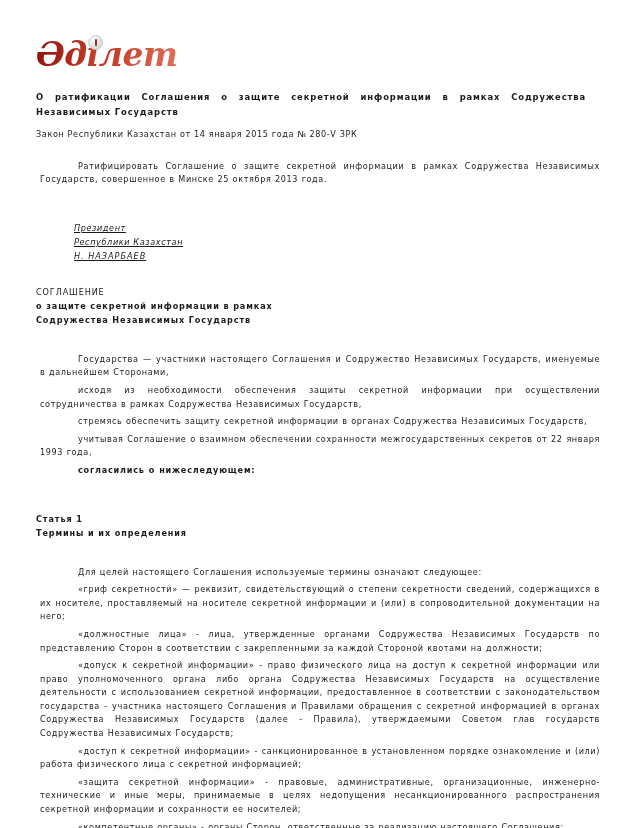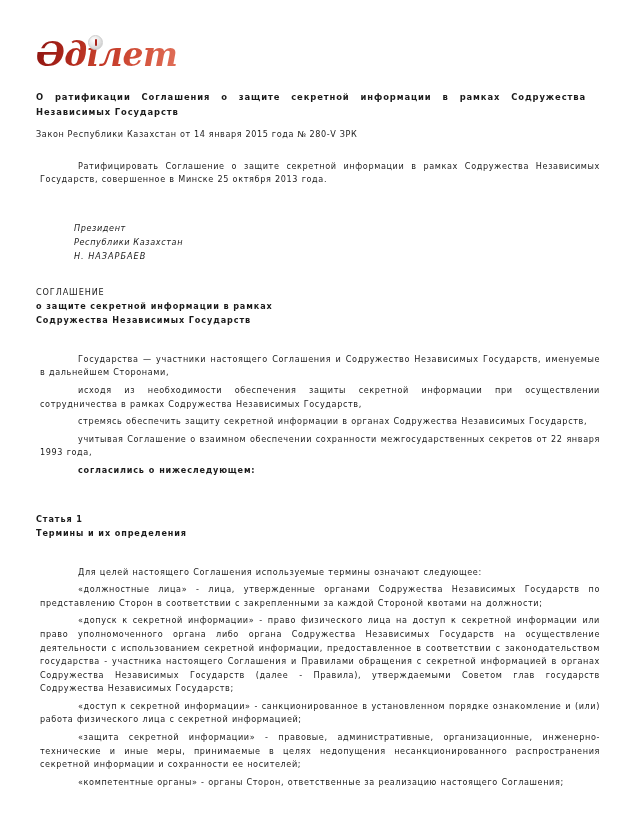--- a/index.html
+++ b/index.html
@@ -116,20 +116,21 @@
   .spacer-md { height: 22px; }
   .spacer-lg { height: 30px; }
 
   
   .sig {
     font-style: italic;
     font-size: 8.1px;
     line-height: 14px;
     letter-spacing: 0.62px;
     padding-left: 38px;
+    text-decoration: underline;
   }
   .sig-row {
     display: flex;
     flex-direction: column;
   }
   .sig-left { width: 240px; }
   .sig-right { letter-spacing: 1px; }
 
   
   .head-plain {
@@ -204,20 +205,21 @@
 
   <div>
     <div class="head-bold">Статья 1</div>
     <div class="head-bold">Термины и их определения</div>
   </div>
 
   <div class="spacer-md"></div>
 
   <div class="doc">
     <p class="para">Для целей настоящего Соглашения используемые термины означают следующее:</p>
+    <p class="para">«гриф секретности» — реквизит, свидетельствующий о степени секретности сведений, содержащихся в их носителе, проставляемый на носителе секретной информации и (или) в сопроводительной документации на него;</p>
     <p class="para">«должностные лица» - лица, утвержденные органами Содружества Независимых Государств по представлению Сторон в соответствии с закрепленными за каждой Стороной квотами на должности;</p>
     <p class="para">«допуск к секретной информации» - право физического лица на доступ к секретной информации или право уполномоченного органа либо органа Содружества Независимых Государств на осуществление деятельности с использованием секретной информации, предоставленное в соответствии с законодательством государства - участника настоящего Соглашения и Правилами обращения с секретной информацией в органах Содружества Независимых Государств (далее - Правила), утверждаемыми Советом глав государств Содружества Независимых Государств;</p>
     <p class="para">«доступ к секретной информации» - санкционированное в установленном порядке ознакомление и (или) работа физического лица с секретной информацией;</p>
     <p class="para">«защита секретной информации» - правовые, административные, организационные, инженерно-технические и иные меры, принимаемые в целях недопущения несанкционированного распространения секретной информации и сохранности ее носителей;</p>
     <p class="para">«компетентные органы» - органы Сторон, ответственные за реализацию настоящего Соглашения;</p>
   </div>
 
 </div>
 
 </body></html>

